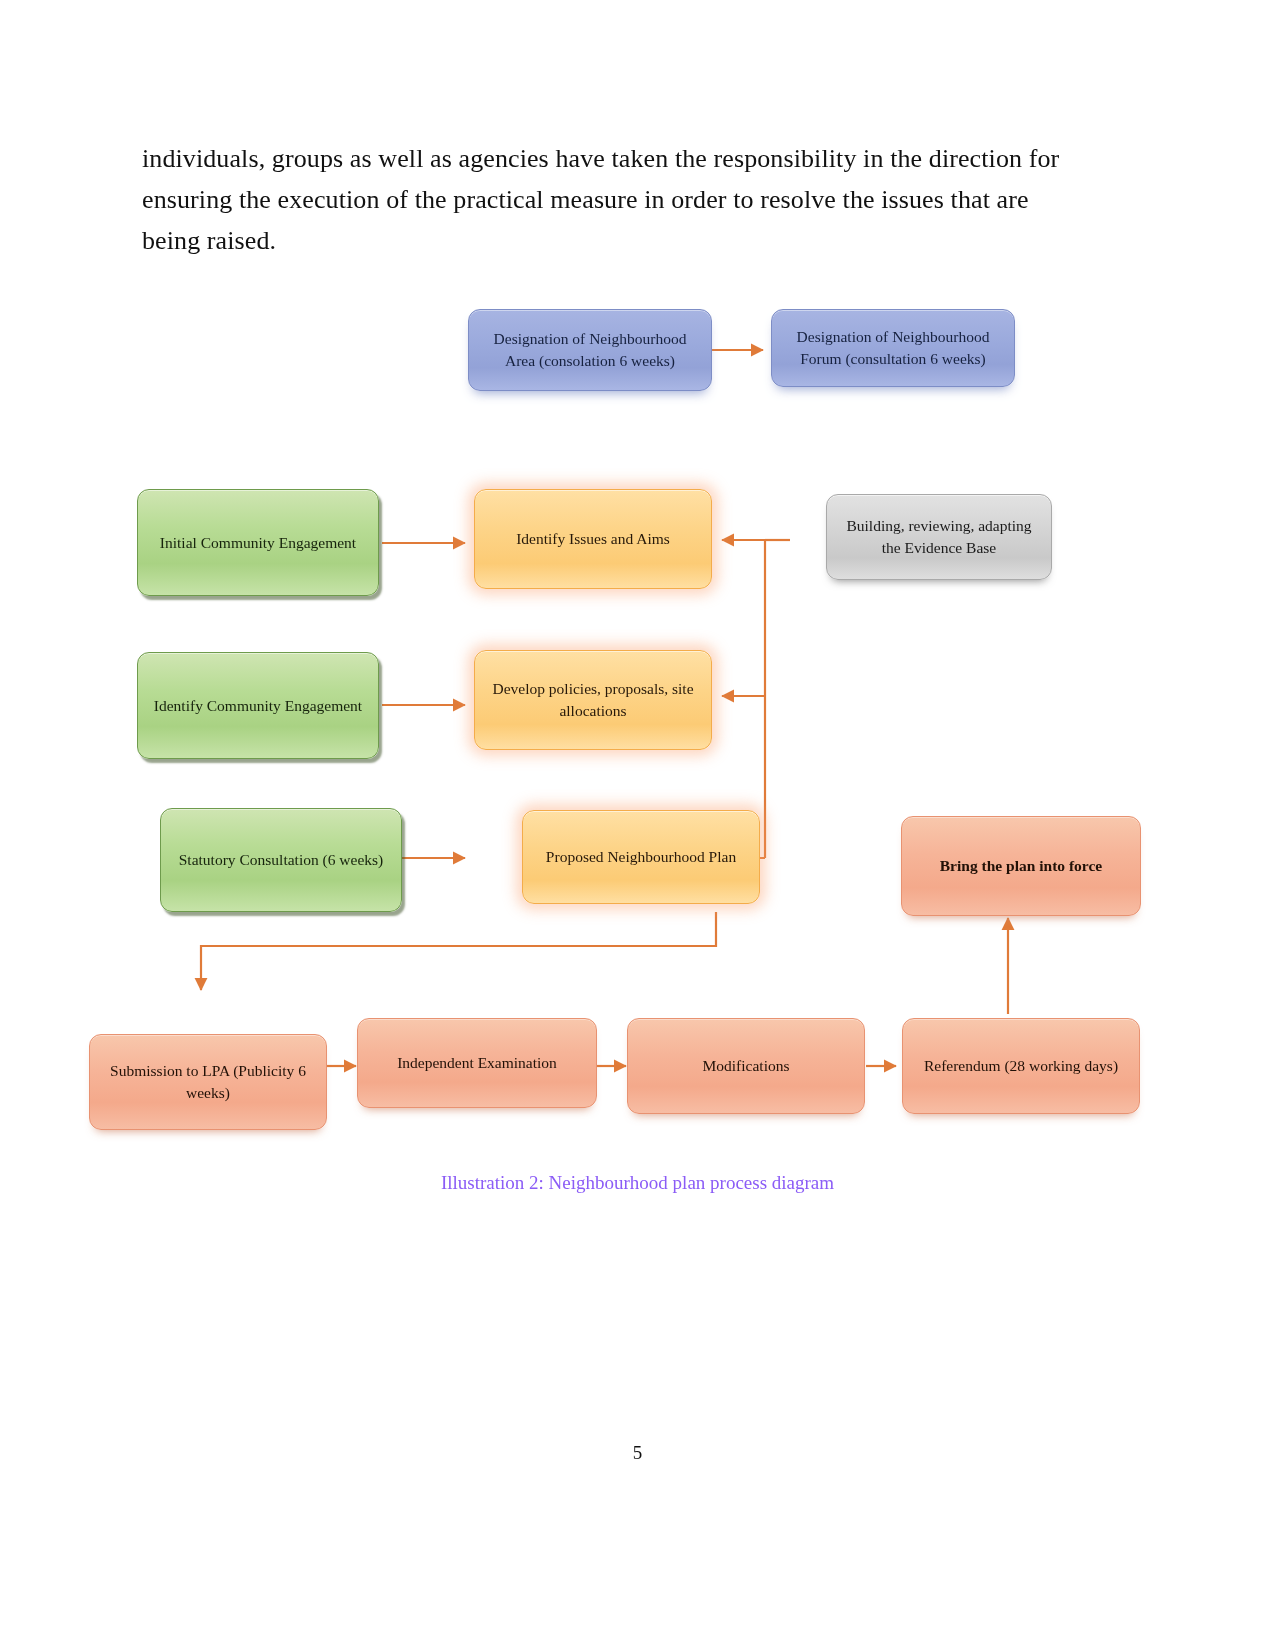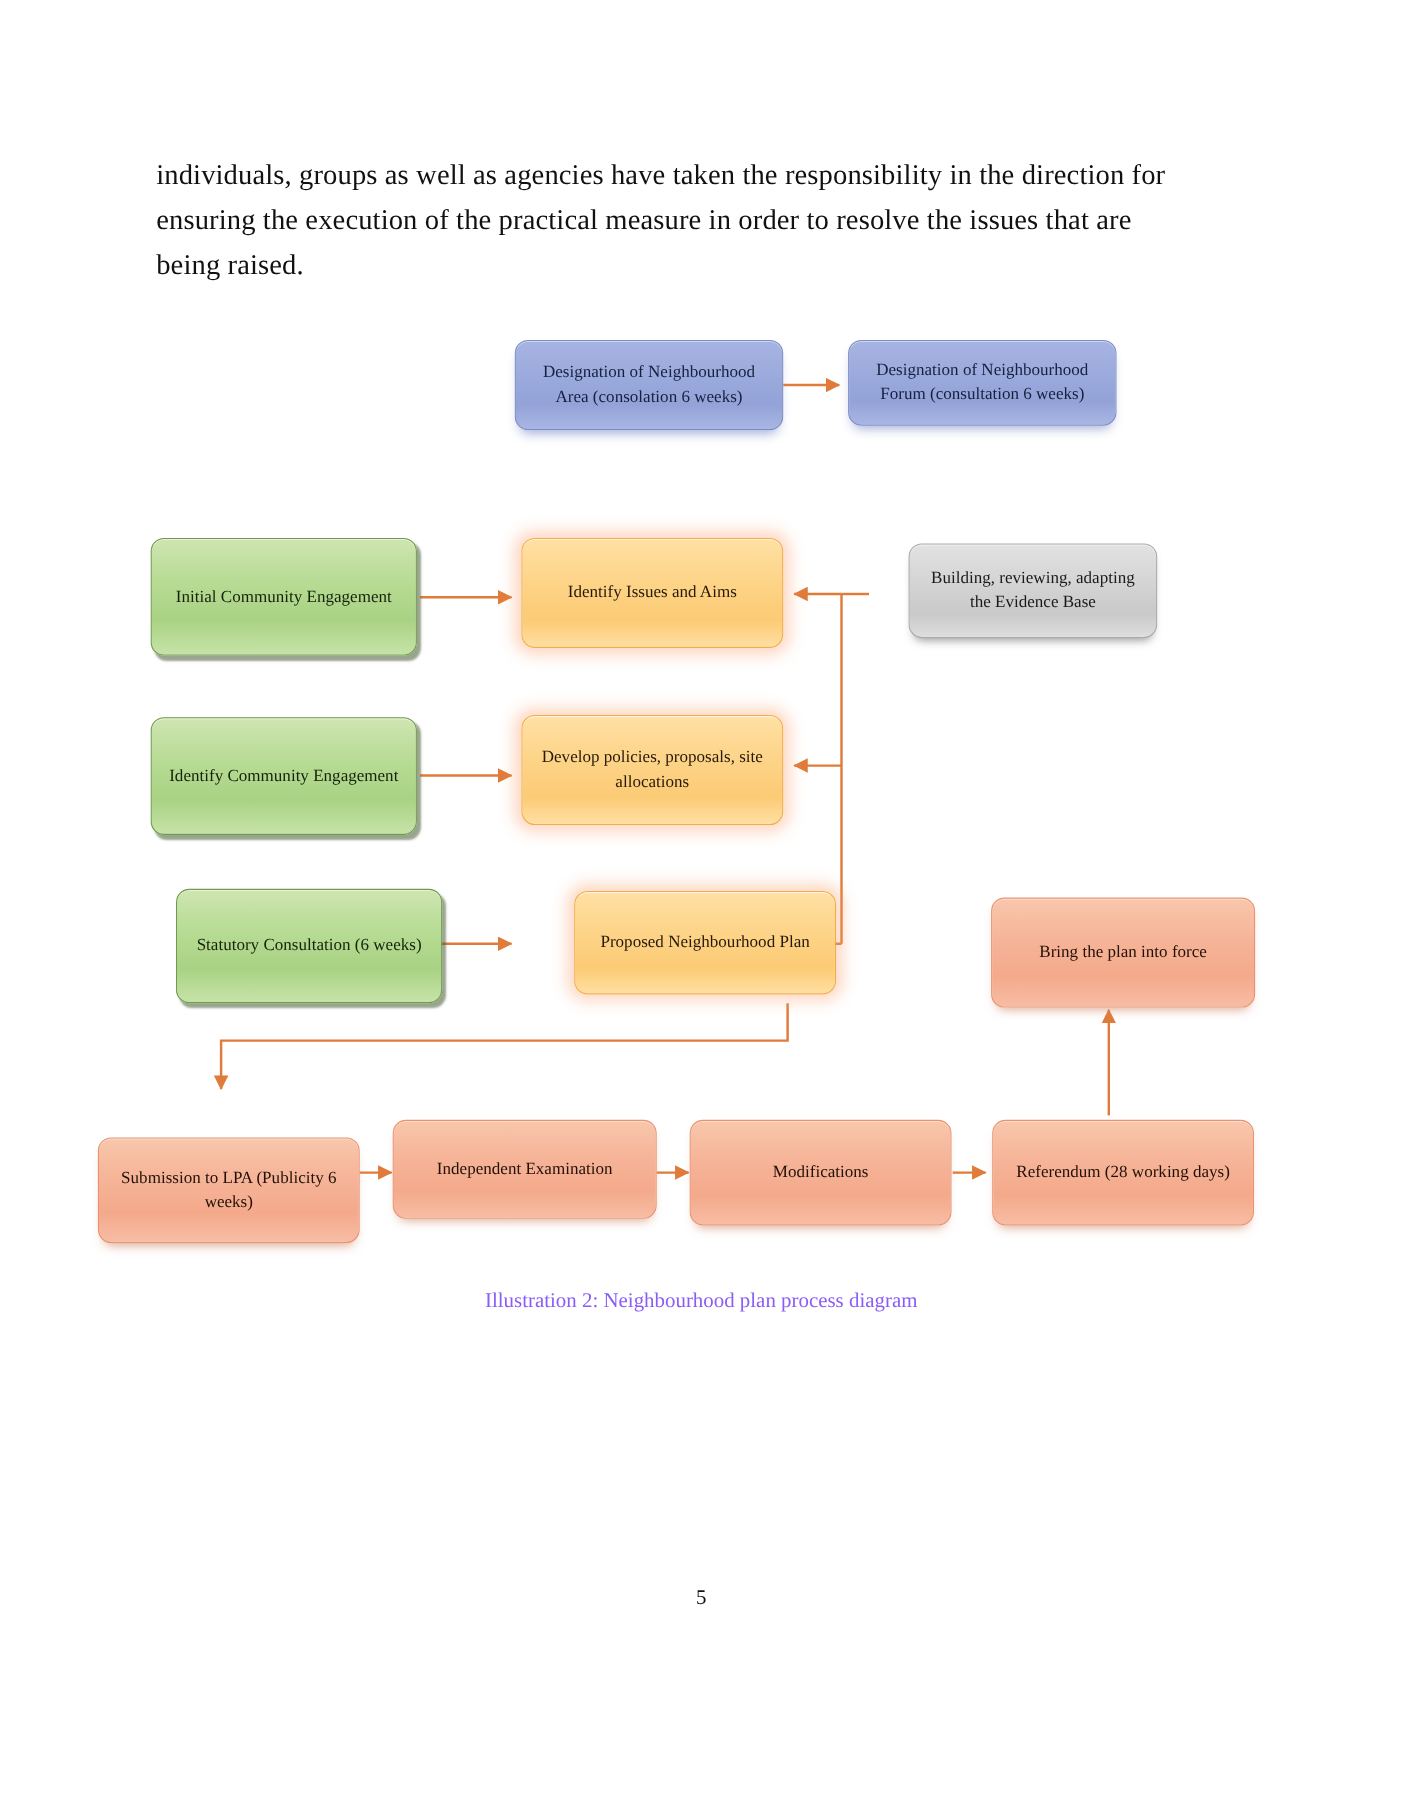--- a/index.html
+++ b/index.html
@@ -201,21 +201,21 @@
   </div>
 
   <div class="node n-green" style="left:137px; top:808px; width:242px; height:104px;margin-left:23px;">
     <span>Statutory Consultation (6 weeks)</span>
   </div>
 
   <div class="node n-yellow" style="left:474px; top:810px; width:238px; height:94px;margin-left:48px;">
     <span>Proposed Neighbourhood Plan</span>
   </div>
 
-  <div class="node n-salmon" style="left:901px; top:816px; width:240px; height:100px;">
+  <div class="node n-salmon" style="left:901px; top:816px; width:240px; height:100px;font-weight:bold;">
     <span>Bring the plan into force</span>
   </div>
 
   <div class="node n-salmon" style="left:89px; top:1018px; width:238px; height:96px;margin-top:16px;">
     <span>Submission to LPA (Publicity 6 weeks)</span>
   </div>
 
   <div class="node n-salmon" style="left:357px; top:1018px; width:240px; height:90px;">
     <span>Independent Examination</span>
   </div>

